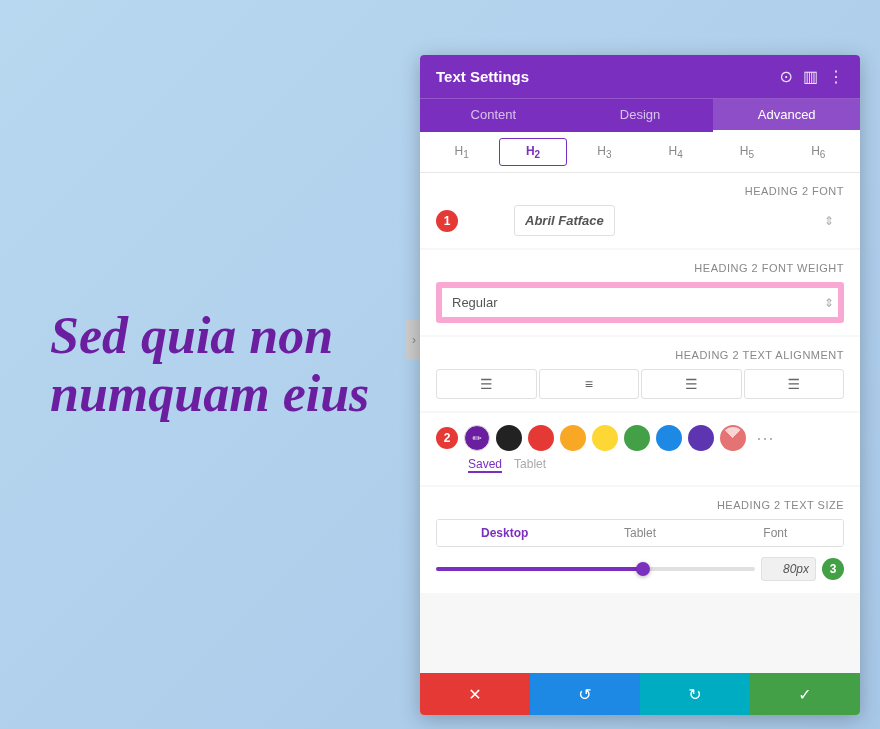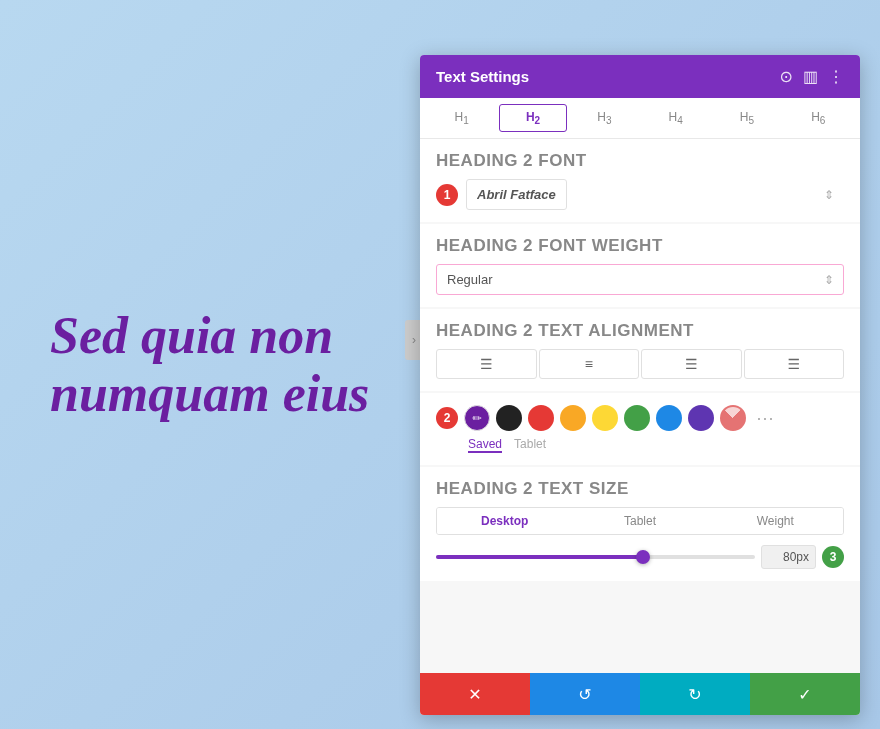--- a/index.html
+++ b/index.html
@@ -142,26 +142,27 @@
     }
 
     
     .section {
       padding: 12px 16px;
       background: #fff;
       margin-bottom: 2px;
     }
 
     .section-label {
-      font-size: 17px;
+      font-size: 11px;
       color: #888;
       text-transform: uppercase;
       letter-spacing: 0.5px;
       margin-bottom: 8px;
-      font-weight: 700;
+      font-weight: 400;
+      text-align: right;
     }
 
     
     .font-select-wrap {
       position: relative;
       display: flex;
       align-items: center;
       gap: 8px;
     }
 
@@ -202,21 +203,21 @@
       transform: translateY(-50%);
       color: #aaa;
       font-size: 12px;
       pointer-events: none;
     }
 
     
     .weight-select {
       width: 100%;
       padding: 7px 10px;
-      border: 1px solid #f9a8d4;
+      border: 6px solid #f9a8d4;
       border-radius: 3px;
       font-size: 13px;
       color: #555;
       background: #fff;
       appearance: none;
       cursor: pointer;
     }
 
     .select-wrap {
       position: relative;
@@ -372,20 +373,21 @@
 
     .slider-value {
       background: #f0f0f0;
       border: 1px solid #e0e0e0;
       border-radius: 3px;
       padding: 4px 6px;
       font-size: 12px;
       color: #555;
       width: 55px;
       text-align: right;
+      font-style: italic;
     }
 
     
     .badge-with-input {
       display: flex;
       align-items: center;
       gap: 6px;
     }
 
     
@@ -438,37 +440,42 @@
 
   <div class="panel-header">
     <span class="panel-title">Text Settings</span>
     <div class="panel-header-icons">
       <span class="header-icon">⊙</span>
       <span class="header-icon">▥</span>
       <span class="header-icon">⋮</span>
     </div>
   </div>
 
+  <div class="panel-tabs">
+    <div class="tab">Content</div>
+    <div class="tab">Design</div>
+    <div class="tab active">Advanced</div>
+  </div>
 
   <div class="panel-body">
 
     <div class="heading-tabs">
       <div class="h-tab">H<sub>1</sub></div>
       <div class="h-tab active">H<sub>2</sub></div>
       <div class="h-tab">H<sub>3</sub></div>
       <div class="h-tab">H<sub>4</sub></div>
       <div class="h-tab">H<sub>5</sub></div>
       <div class="h-tab">H<sub>6</sub></div>
     </div>
 
     <div class="section">
       <div class="section-label">Heading 2 Font</div>
       <div class="font-select-wrap">
         <div class="badge-num badge-red">1</div>
-        <div class="select-wrap" style="flex:1; position:relative;">
+        <div class="select-wrap" style="flex:1; position:relative;margin-left:48px;">
           <select class="font-select">
             <option>Abril Fatface</option>
           </select>
           <span class="select-arrow">⇕</span>
         </div>
       </div>
     </div>
 
     <div class="section" style="margin-top:2px;">
       <div class="section-label">Heading 2 Font Weight</div>
@@ -513,21 +520,21 @@
         <span class="color-tab active">Saved</span>
         <span class="color-tab">Tablet</span>
       </div>
     </div>
 
     <div class="section" style="margin-top:2px;">
       <div class="section-label">Heading 2 Text Size</div>
       <div class="device-tabs">
         <div class="device-tab active">Desktop</div>
         <div class="device-tab">Tablet</div>
-        <div class="device-tab">Weight</div>
+        <div class="device-tab">Font</div>
       </div>
       <div class="badge-with-input">
         <div class="slider-wrap">
           <div class="slider-track">
             <div class="slider-fill" style="width:65%;"></div>
             <div class="slider-thumb" style="left:65%;"></div>
           </div>
         </div>
         <input class="slider-value" value="80px" readonly="" style="">
         <div class="badge-num badge-green">3</div>

